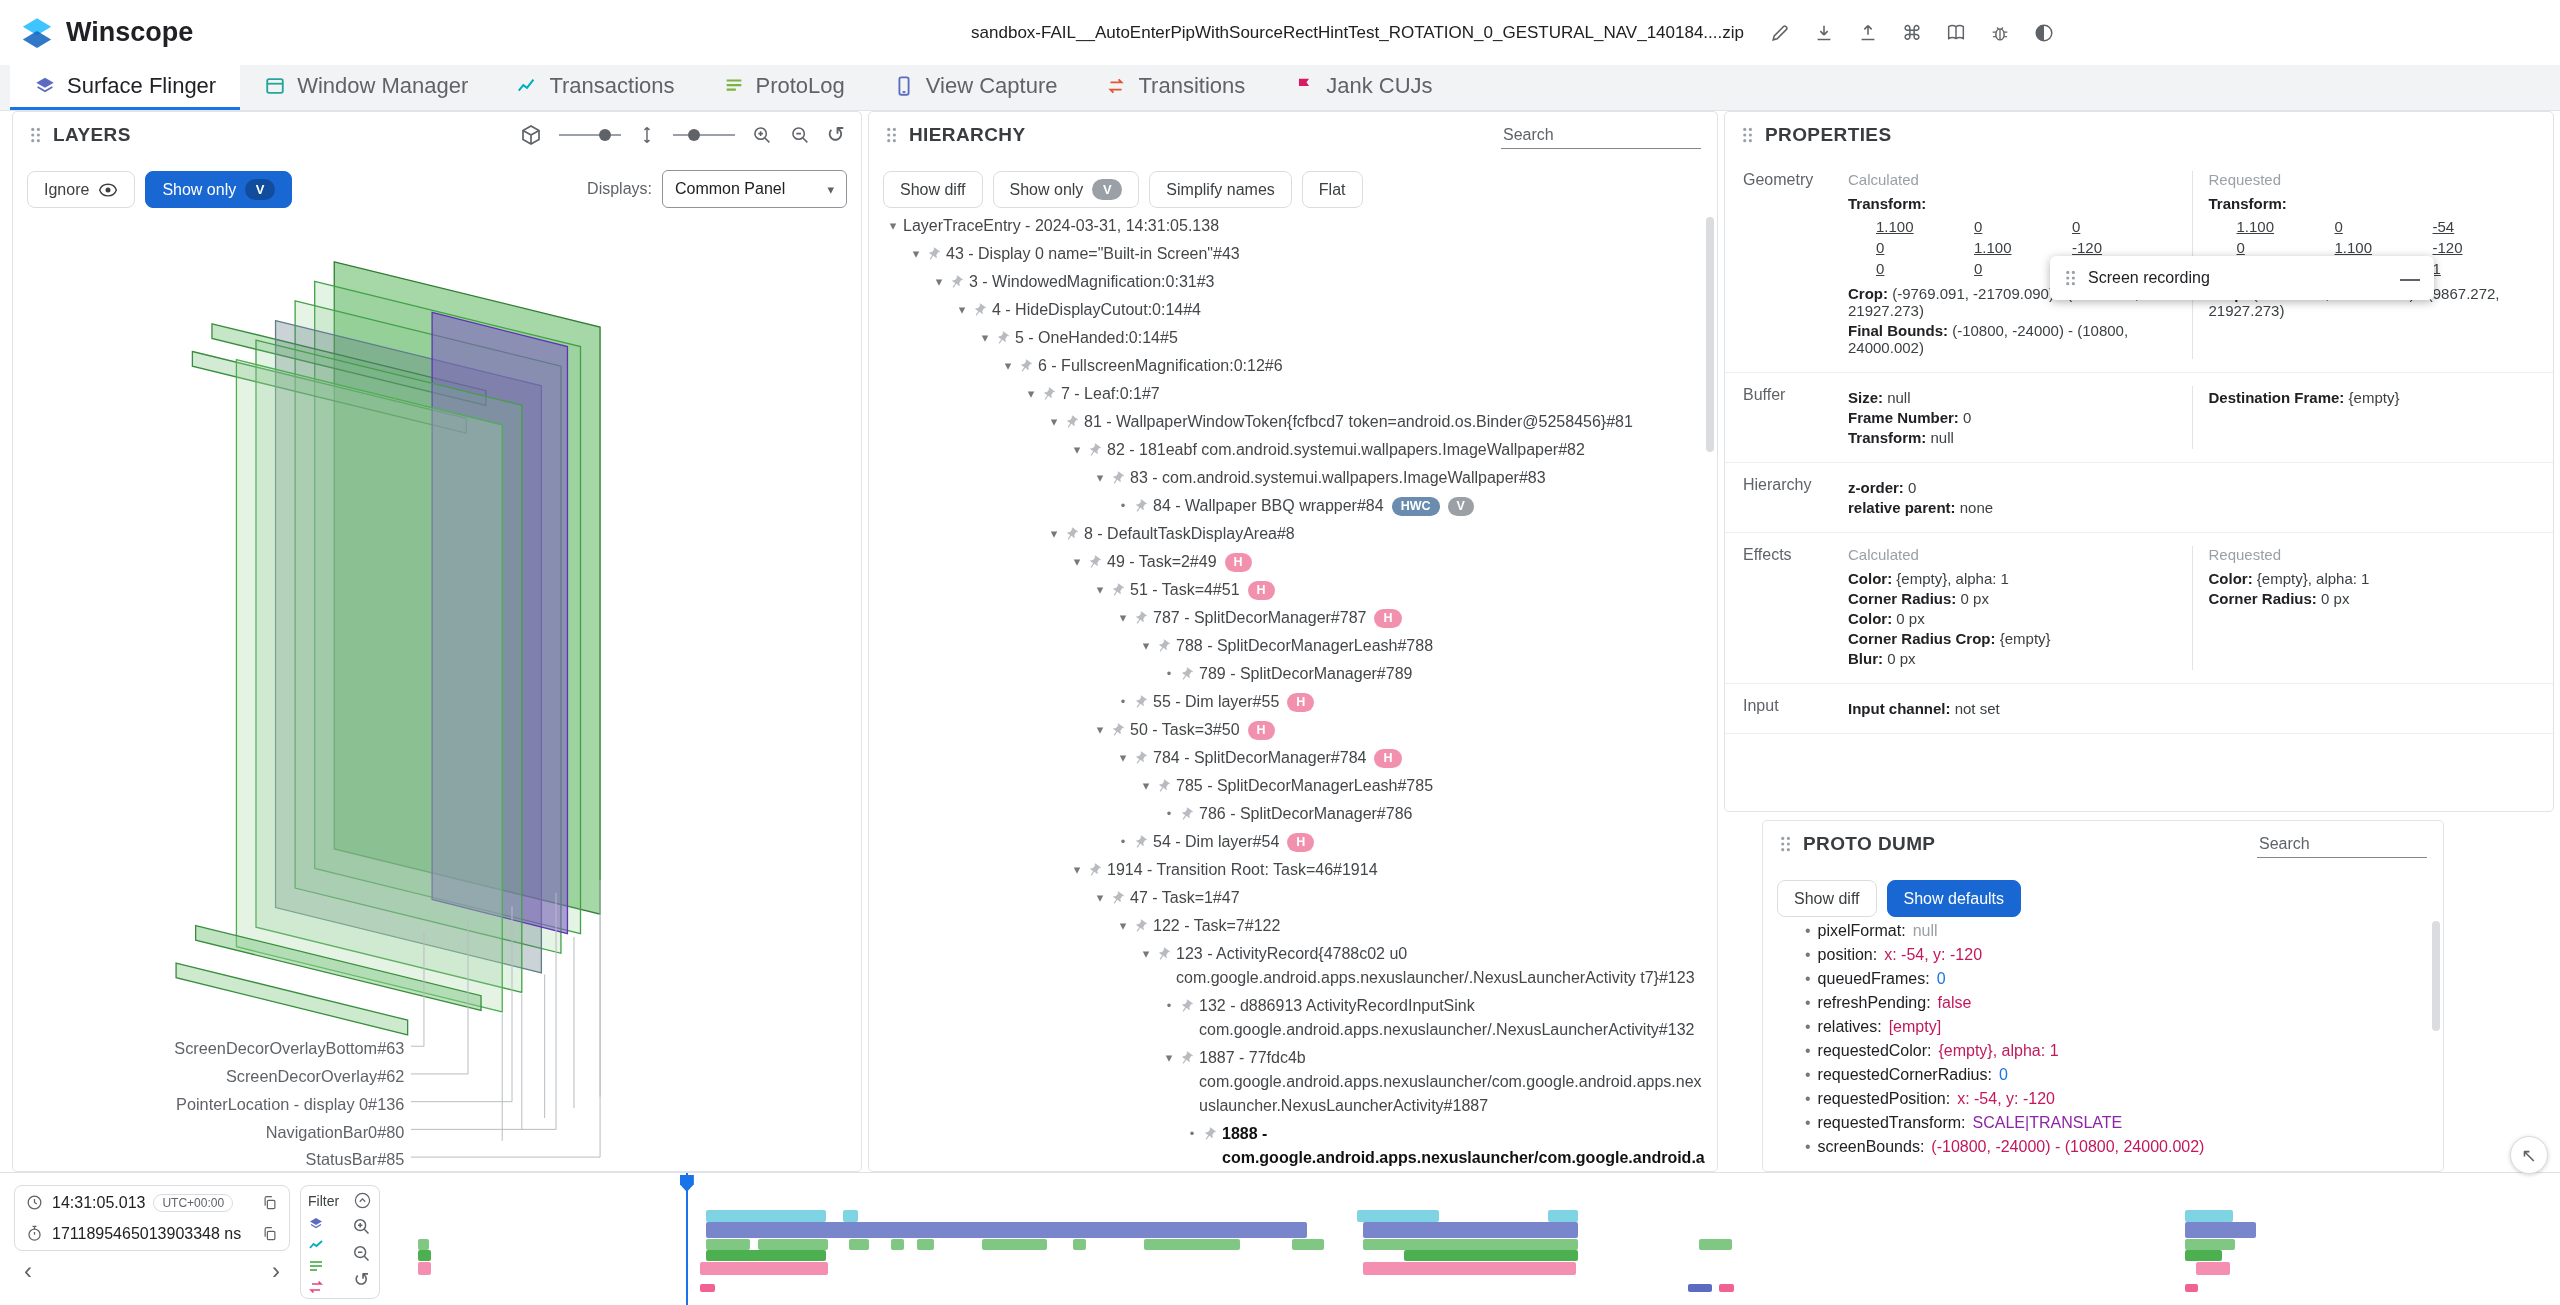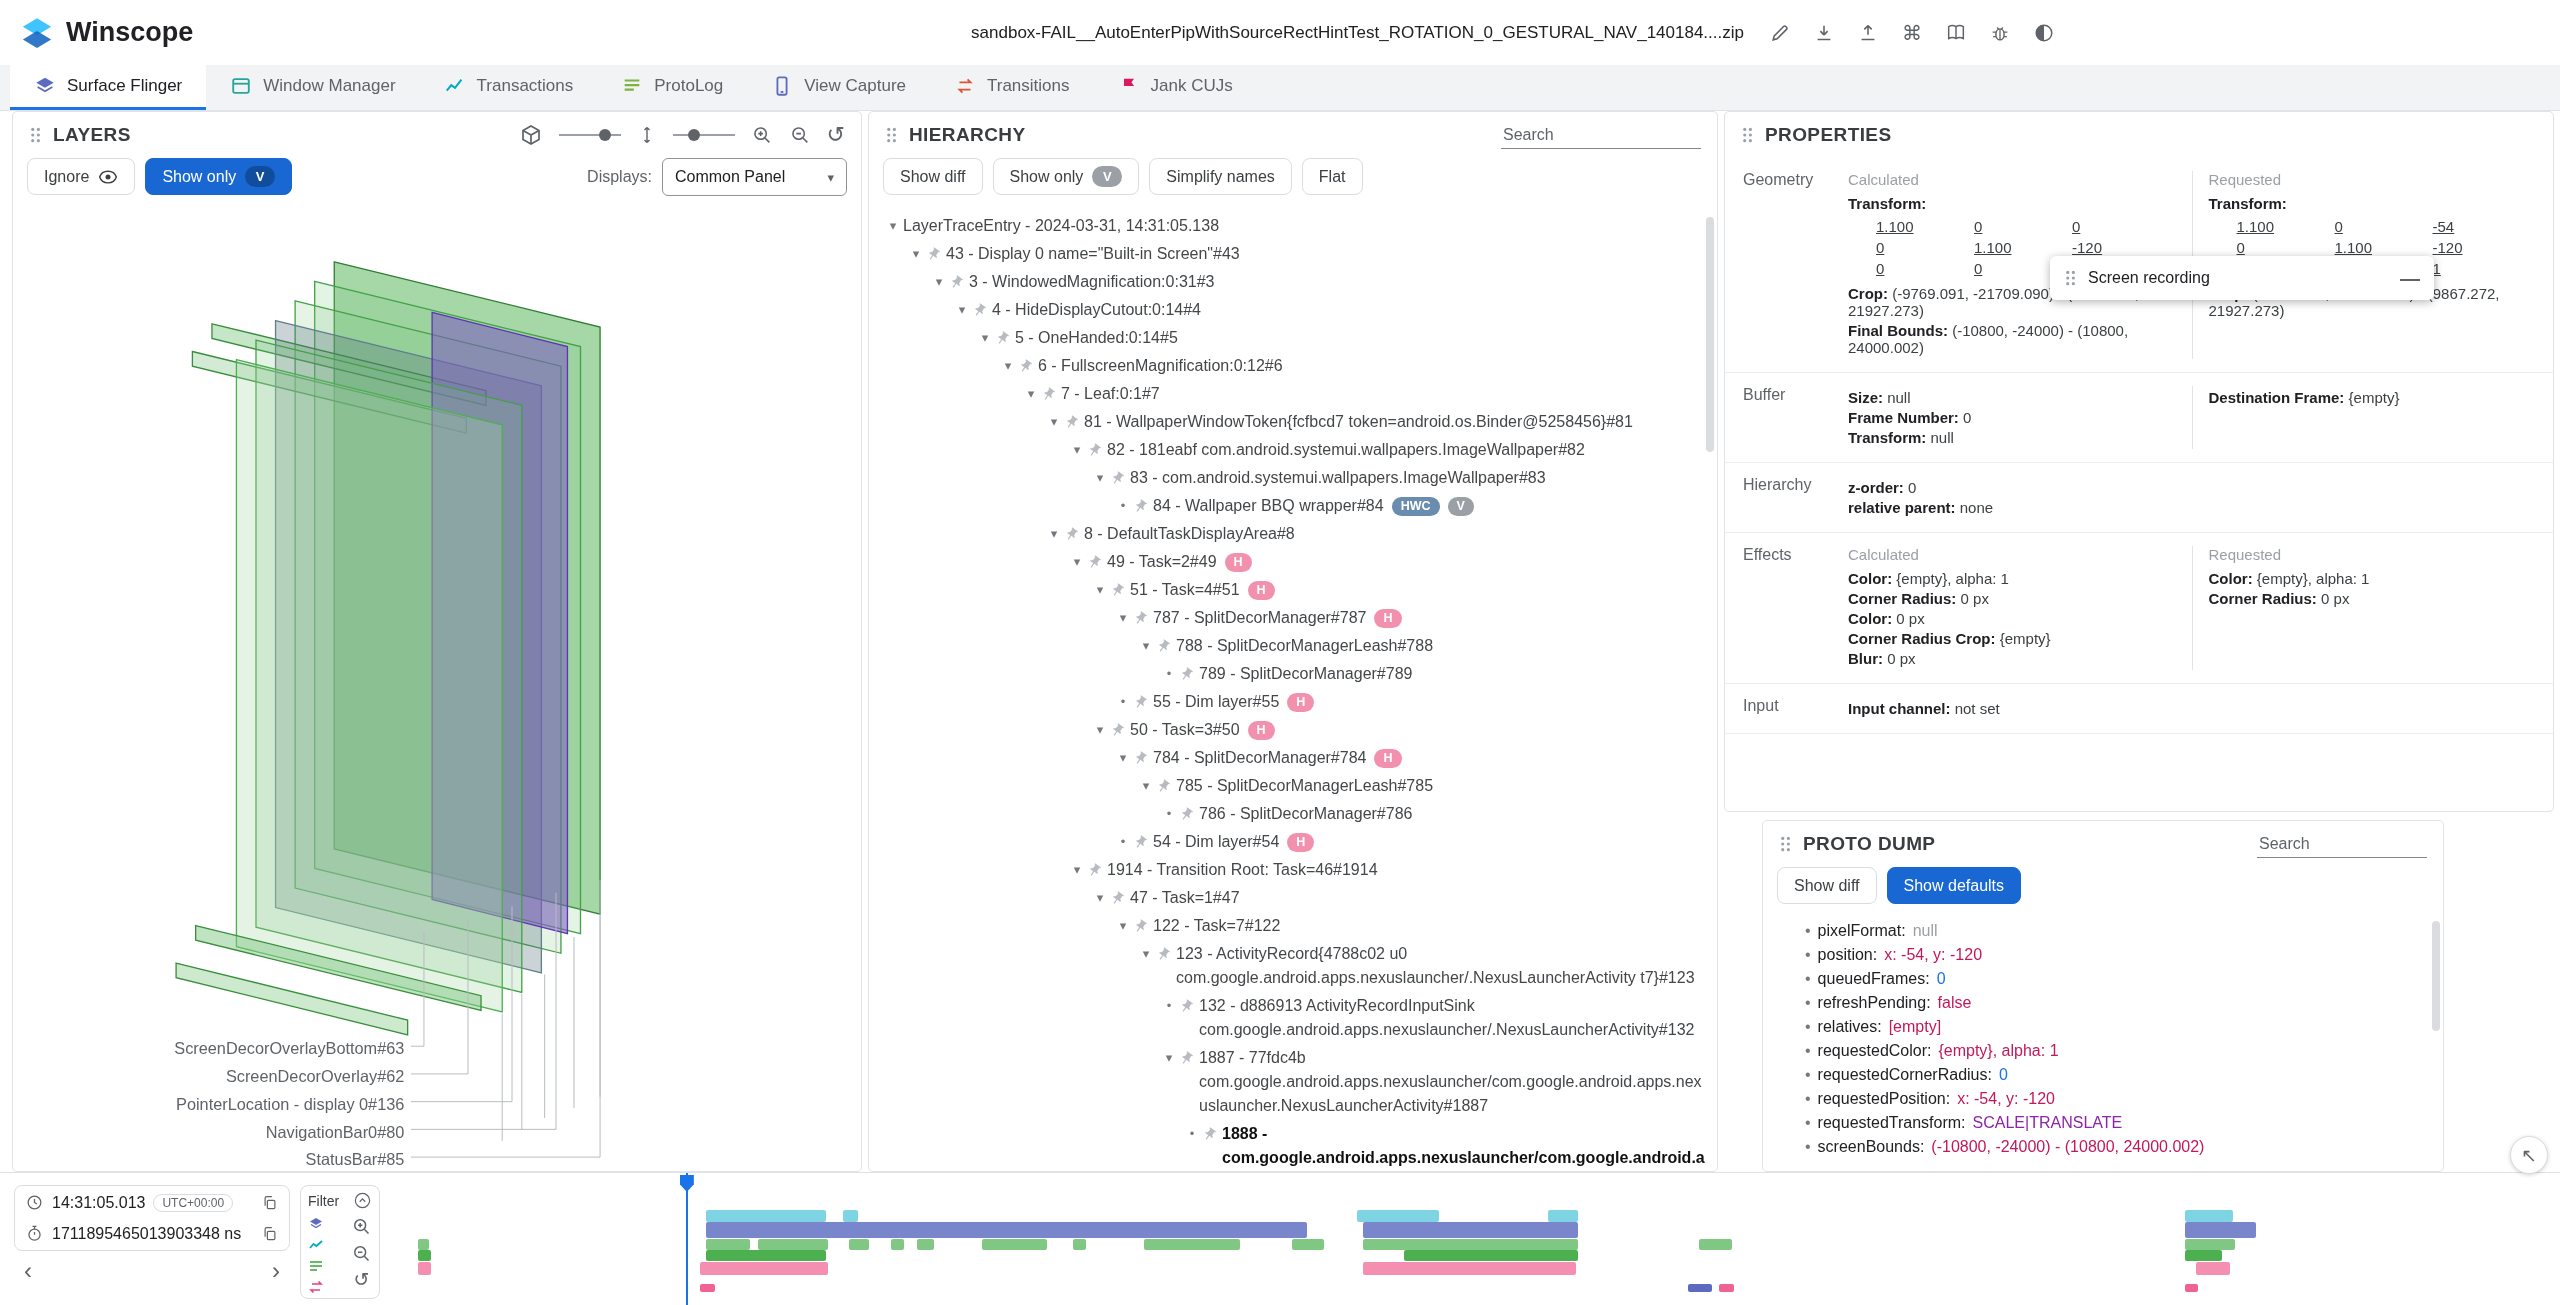--- a/index.html
+++ b/index.html
@@ -10,32 +10,32 @@
   
   .topbar { position:absolute; left:0; top:0; width:2084px; height:65px; display:flex; align-items:center; justify-content:space-between; padding:5px 20px; background:#fff; }
   .logo-wrap { display:flex; align-items:center; gap:12px; }
   .app-name { font-size:27px; font-weight:600; color:#202124; }
   .topbar-right { display:flex; align-items:center; gap:4px; }
   .trace-file { font-size:17px; color:#202124; max-width:780px; white-space:nowrap; overflow:hidden; text-overflow:ellipsis; margin-right:12px; }
   .icon-btn { width:40px; height:40px; border:none; background:none; color:#5f6368; display:flex; align-items:center; justify-content:center; cursor:pointer; font-size:20px; }
 
   
   .tabstrip { position:absolute; left:0; top:65px; width:2560px; height:46px; background:#f1f3f4; border-bottom:1px solid #e0e3e7; display:flex; align-items:stretch; padding-left:10px; }
-  .tab { display:inline-flex; align-items:center; gap:11px; padding:0 24px; font-size:17px; color:#5f6368; border-bottom:3px solid transparent; cursor:pointer; }
+  .tab { display:inline-flex; align-items:center; gap:11px; padding:0 24px; font-size:22px; color:#5f6368; border-bottom:3px solid transparent; cursor:pointer; }
   .tab.active { background:#fff; color:#202124; border-bottom-color:#1a73e8; }
 
   
   .panel { position:absolute; background:#fff; border:1px solid #e0e3e7; border-radius:5px; overflow:hidden; display:flex; flex-direction:column; }
   #layers-panel { left:12px; top:111px; width:850px; height:1061px; }
   #hierarchy-panel { left:868px; top:111px; width:850px; height:1061px; }
   #properties-panel { left:1724px; top:111px; width:830px; height:701px; }
   #proto-panel { left:1762px; top:820px; width:682px; height:352px; }
   .panel-header { flex:0 0 46px; display:flex; align-items:center; gap:12px; padding:0 16px; }
   .panel-title { font-size:19px; font-weight:600; letter-spacing:.4px; color:#3a3d40; }
-  .toolbar-row { flex:0 0 50px; display:flex; align-items:flex-start; gap:10px; padding:0 14px; }
+  .toolbar-row { flex:0 0 50px; display:flex; align-items:flex-end; gap:10px; padding:0 14px; }
 
   .btn { display:inline-flex; align-items:center; gap:9px; height:37px; padding:0 16px; border:1px solid #dadce0; border-radius:8px; background:#fff; font-size:16px; color:#3c4043; font-family:inherit; cursor:pointer; white-space:nowrap; }
   .btn.primary { background:#1967d2; border-color:#1967d2; color:#fff; }
   .v-pill { display:inline-flex; align-items:center; justify-content:center; min-width:30px; height:21px; border-radius:11px; background:#9aa0a6; color:#fff; font-size:13px; font-weight:700; }
   .btn.primary .v-pill { background:rgba(0,0,0,.25); }
 
   
   .viz-tools { margin-left:auto; display:flex; align-items:center; gap:16px; color:#5f6368; }
   .slider { width:62px; height:2px; background:#9aa0a6; position:relative; }
   .slider .knob { position:absolute; top:-5px; width:12px; height:12px; border-radius:50%; background:#5f6368; }

